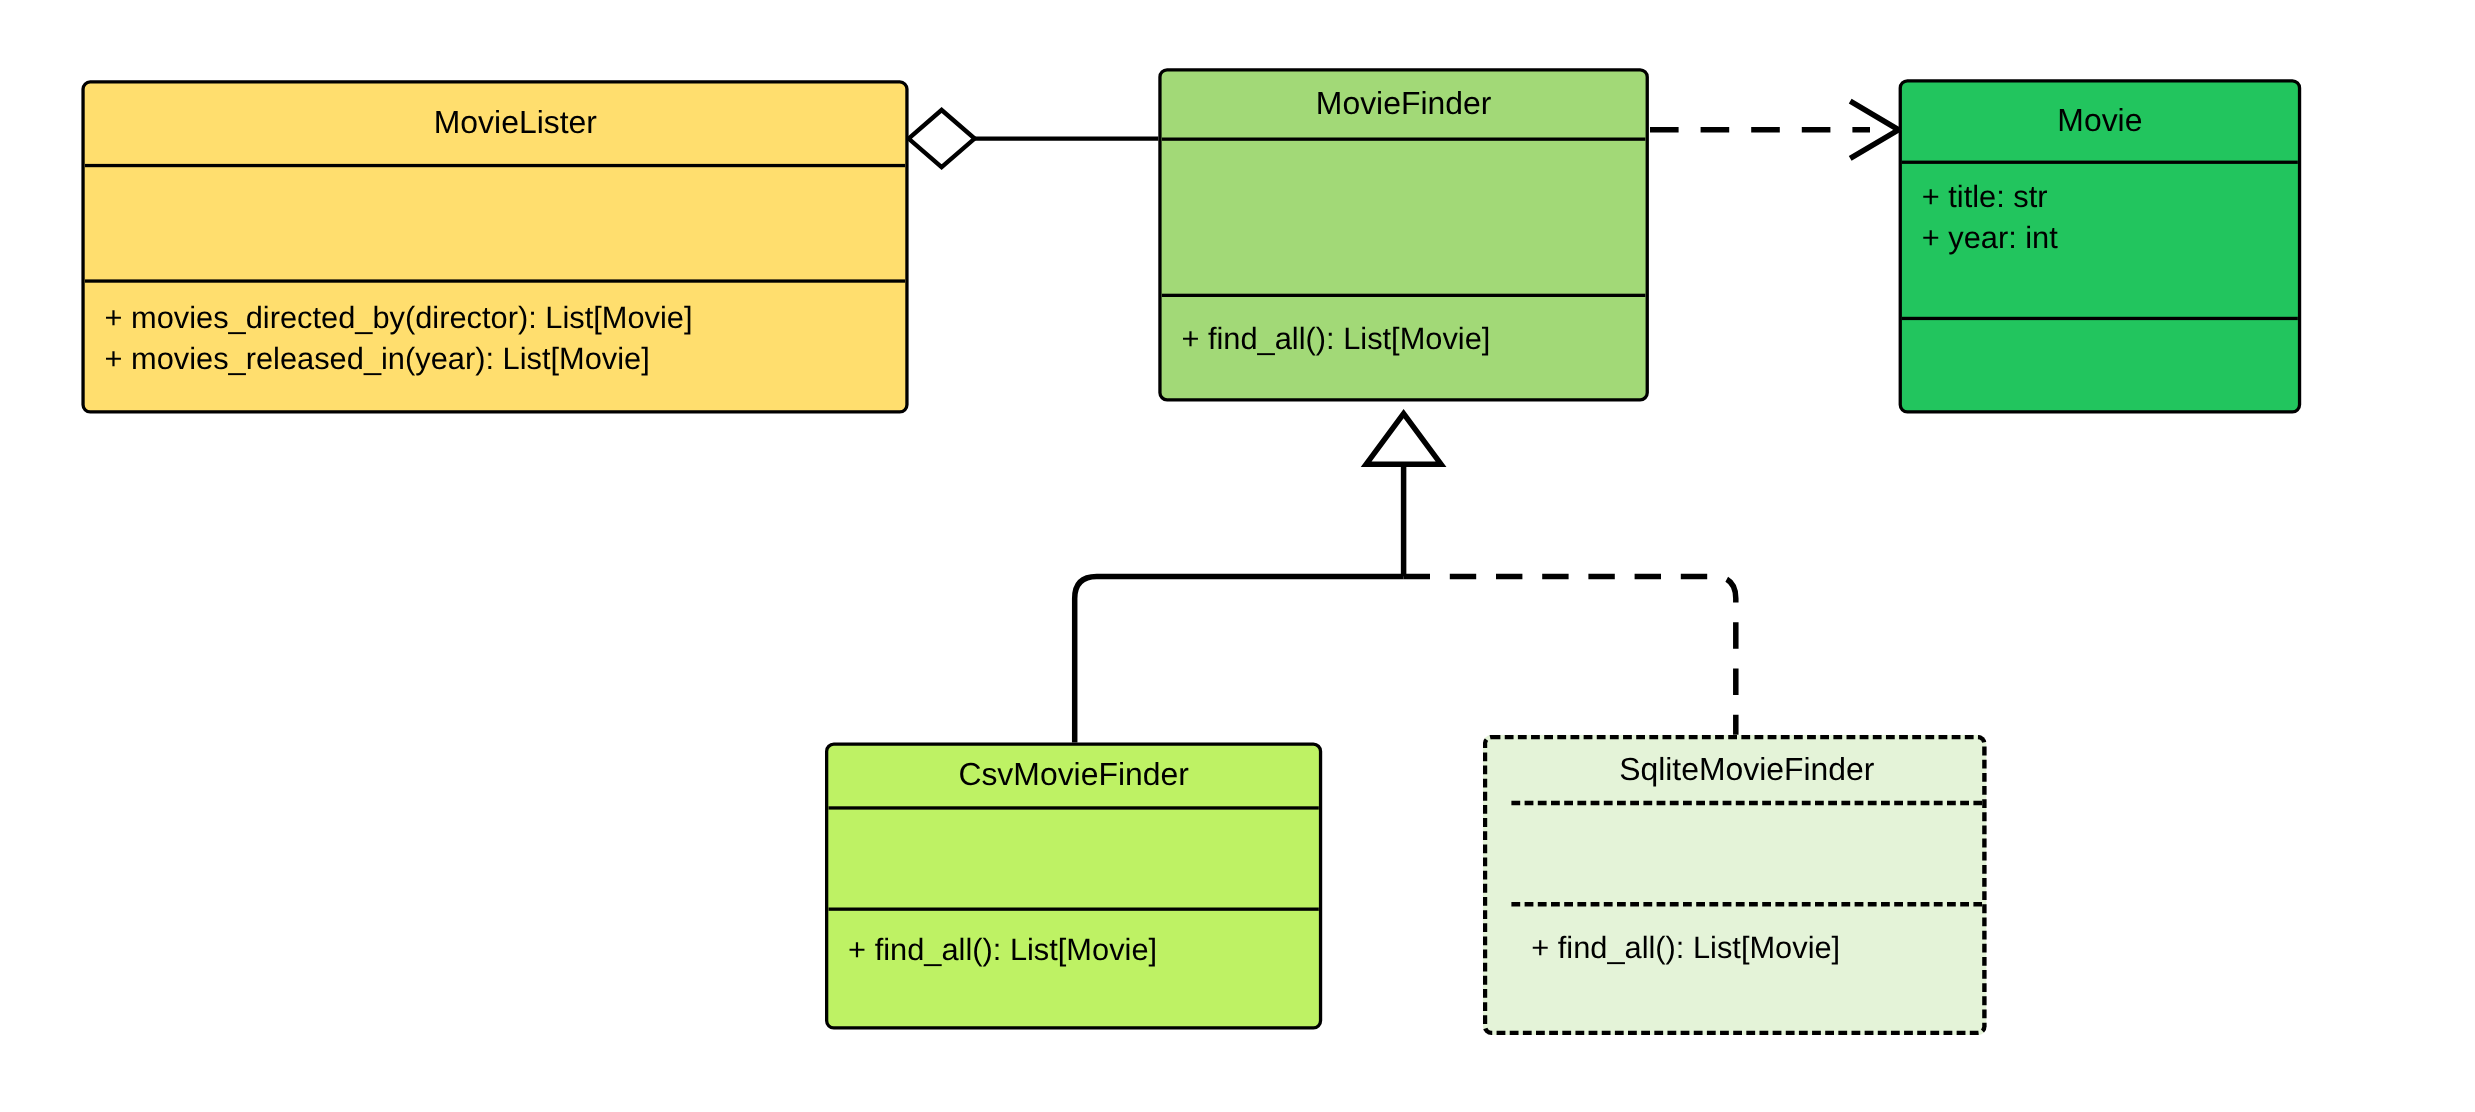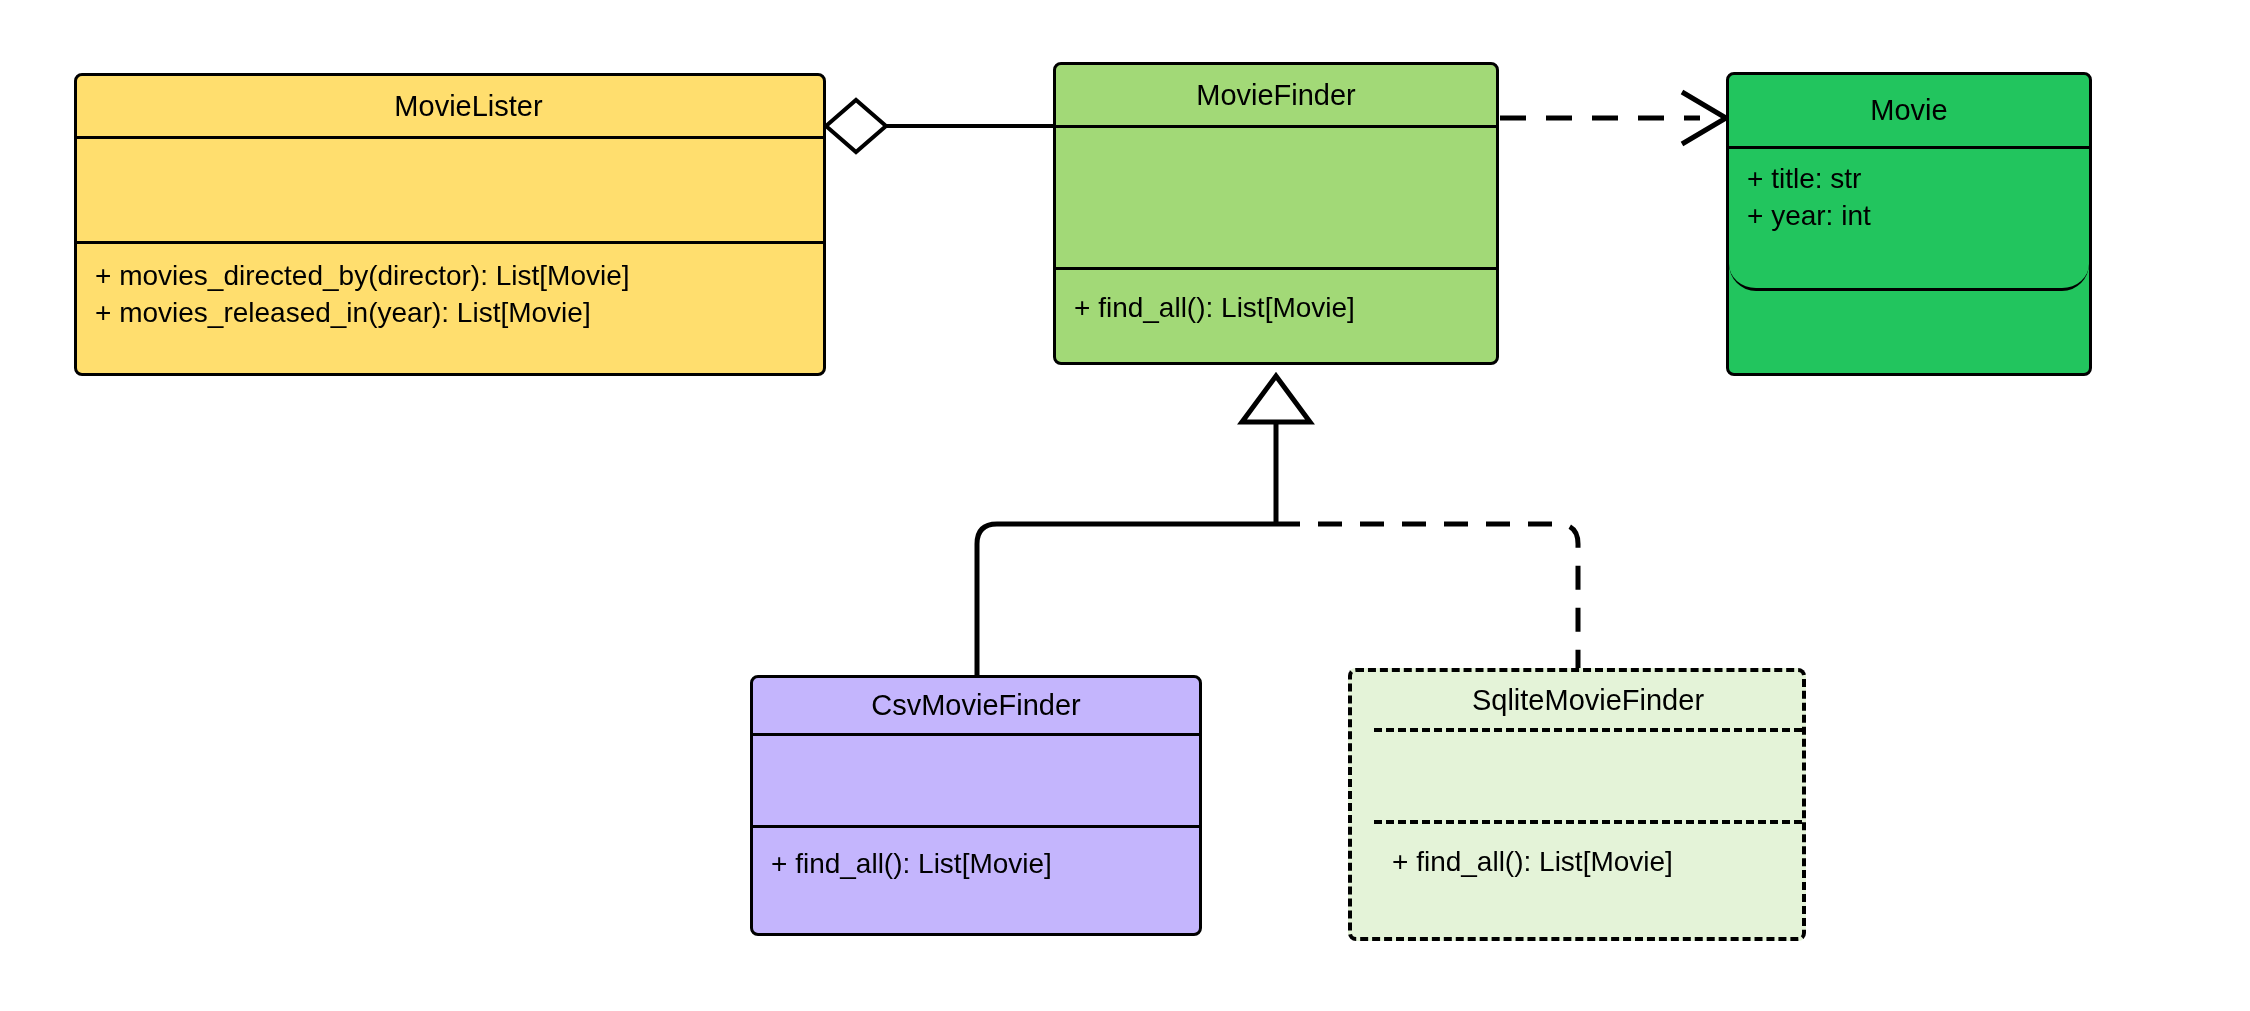--- a/index.html
+++ b/index.html
@@ -92,42 +92,42 @@
 
   .member-line {
     white-space: pre;
   }
 
   
   #class-movielister {
     left: 74px;  top: 73px;  width: 752px;  height: 303px;
     background: #FFDE6E;
   }
-  #class-movielister .class-name { height: 63px; padding-left: 37px; }
+  #class-movielister .class-name { height: 76px; padding-left: 37px; }
   #class-movielister .compartment.attrs { height: 105px; }
   #class-movielister .compartment.methods { }
 
   #class-moviefinder {
     left: 1053px; top: 62px; width: 446px; height: 303px;
     background: #A2D977;
   }
   #class-moviefinder .class-name { height: 63px; }
   #class-moviefinder .compartment.attrs { height: 142px; }
   #class-moviefinder .compartment.methods { padding-top: 20px; }
 
   #class-movie {
     left: 1726px; top: 72px; width: 366px; height: 304px;
     background: #22c55e;
   }
   #class-movie .class-name { height: 74px; }
-  #class-movie .compartment.attrs { height: 142px; padding-top: 12px; border-radius: 27px; }
+  #class-movie .compartment.attrs { height: 142px; padding-top: 12px; }
 
   #class-csvmoviefinder {
     left: 750px; top: 675px; width: 452px; height: 261px;
-    background: #c4b5fd;
+    background: #bef264;
   }
   #class-csvmoviefinder .class-name { height: 58px; }
   #class-csvmoviefinder .compartment.attrs { height: 92px; }
   #class-csvmoviefinder .compartment.methods { padding-top: 18px; }
 
   #class-sqlitemoviefinder {
     left: 1348px; top: 668px; width: 458px; height: 273px;
     background: #E4F3D8;
   }
   #class-sqlitemoviefinder .class-name { height: 60px; }

